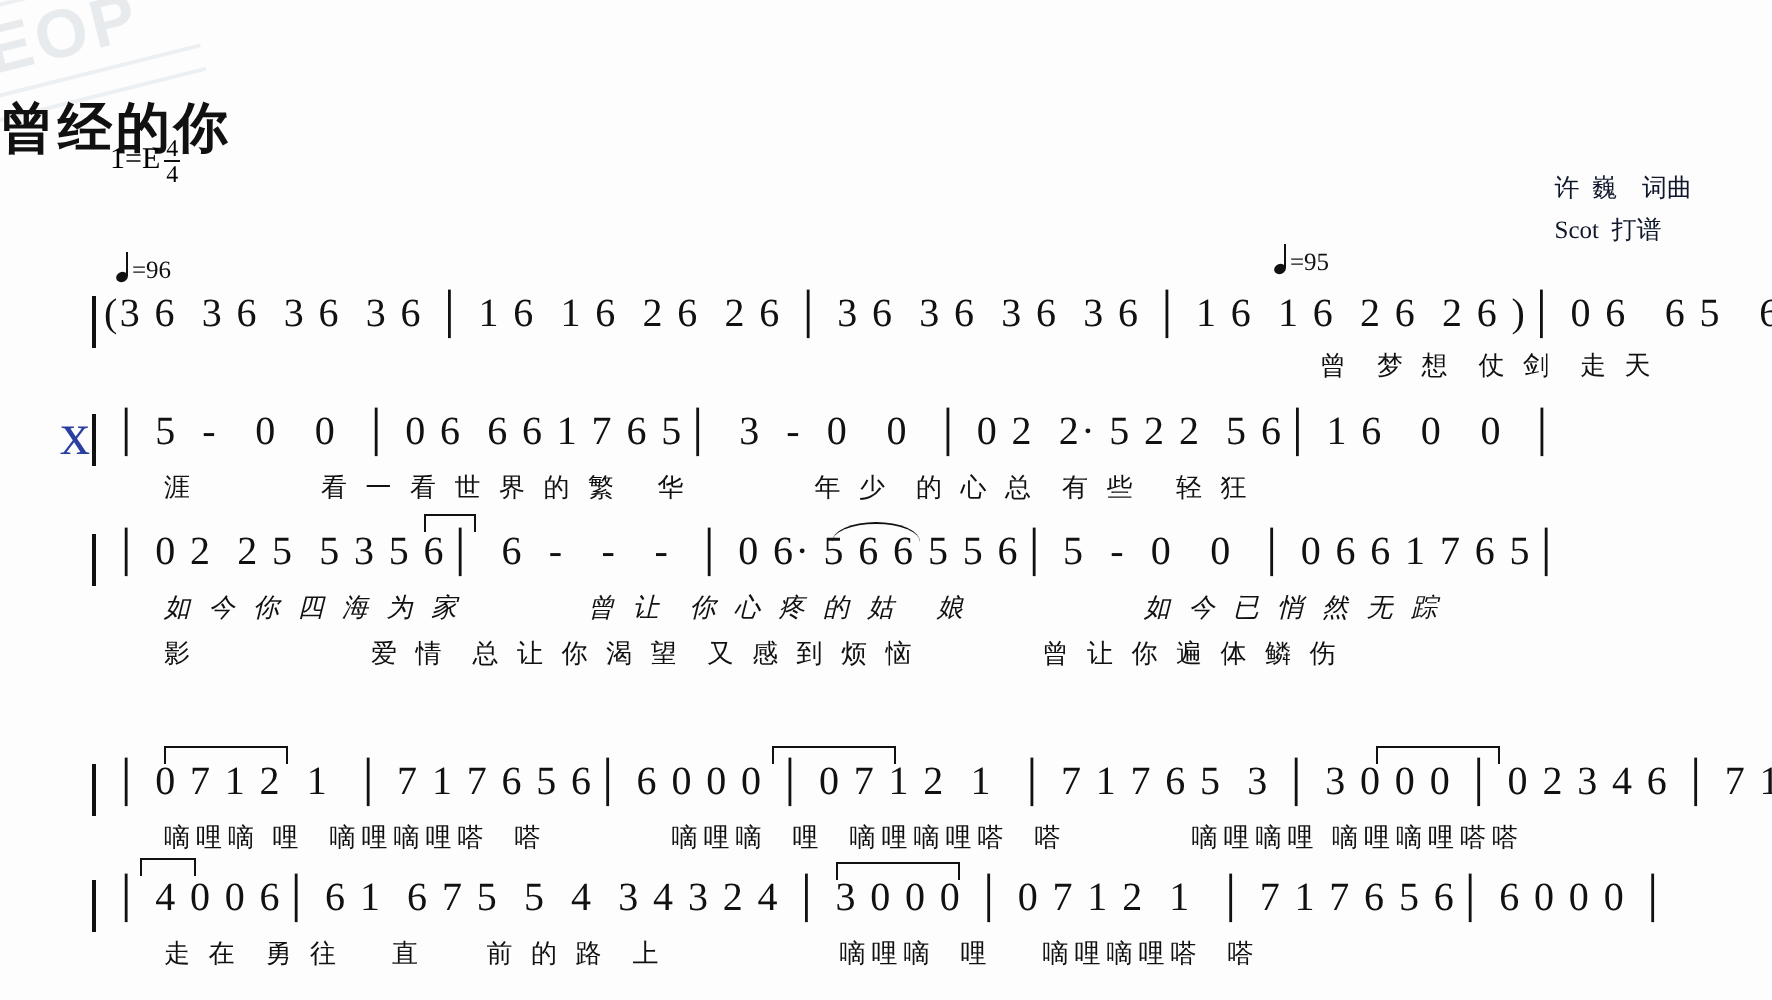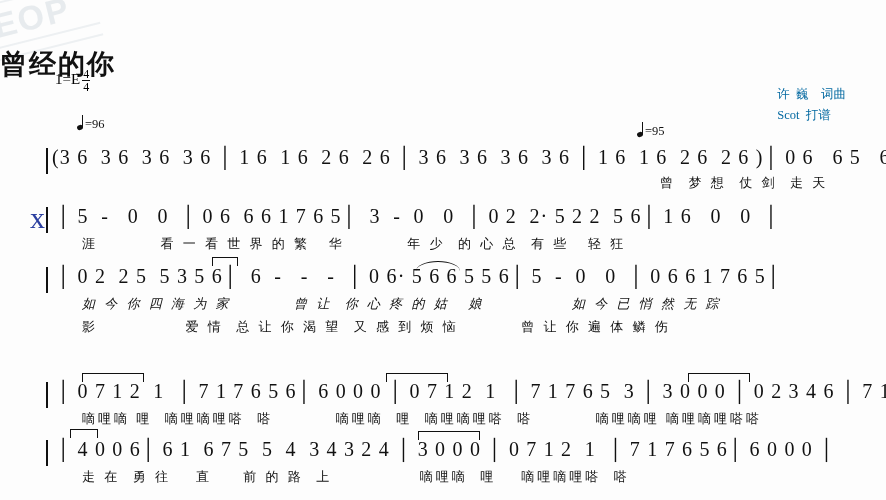--- a/index.html
+++ b/index.html
@@ -86,21 +86,21 @@
   }
   .key-sig .frac .num { display: block; border-bottom: 1px solid #111; padding: 0 1px; }
   .key-sig .frac .den { display: block; padding: 0 1px; }
 
   .credits {
     position: absolute;
     right: 40px;
     top: 84px;
     text-align: left;
     font-size: 12.5px;
-    color: #0369a1;
+    color: #0f172a;
     line-height: 1.7;
   }
   .credits div { white-space: pre; }
 
   
   .tempo {
     position: absolute;
     font-size: 12.5px;
     color: #111;
     font-family: "Liberation Serif", serif;
@@ -209,21 +209,21 @@
 
   <div class="key-sig">
     <span>1=E</span><span class="frac"><span class="num">4</span><span class="den">4</span></span>
   </div>
 
   <div class="credits">
     <div>许  巍　词曲</div>
     <div>Scot  打谱</div>
   </div>
 
-  <div class="tempo" style="left:58px; top:117px;margin-left:19px;">
+  <div class="tempo" style="left:58px; top:128px;">
     <span class="note"></span><span>=96</span>
   </div>
   <div class="tempo" style="left:637px; top:124px;">
     <span class="note"></span><span>=95</span>
   </div>
 
   <div class="system" style="top:146px;">
     <div class="row-notes">
       <div class="barline-left"></div>
       <div class="notes-text" style="left:52px;">(3 6  3 6  3 6  3 6 │ 1 6  1 6  2 6  2 6 │ 3 6  3 6  3 6  3 6 │ 1 6  1 6  2 6  2 6 )│ 0 6   6 5   6  6  5  5 6│</div>

